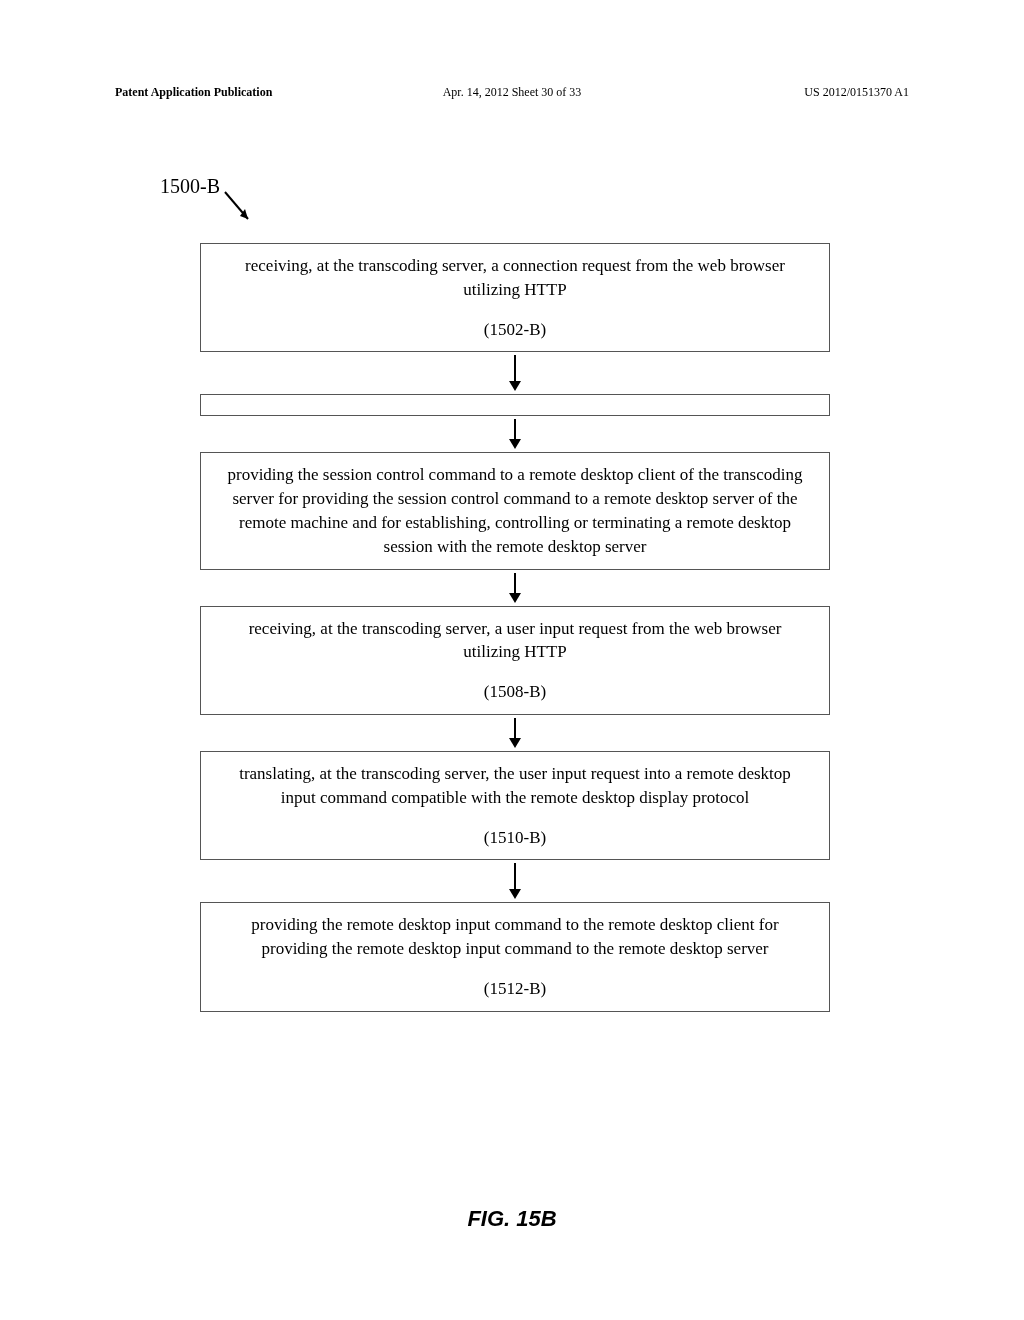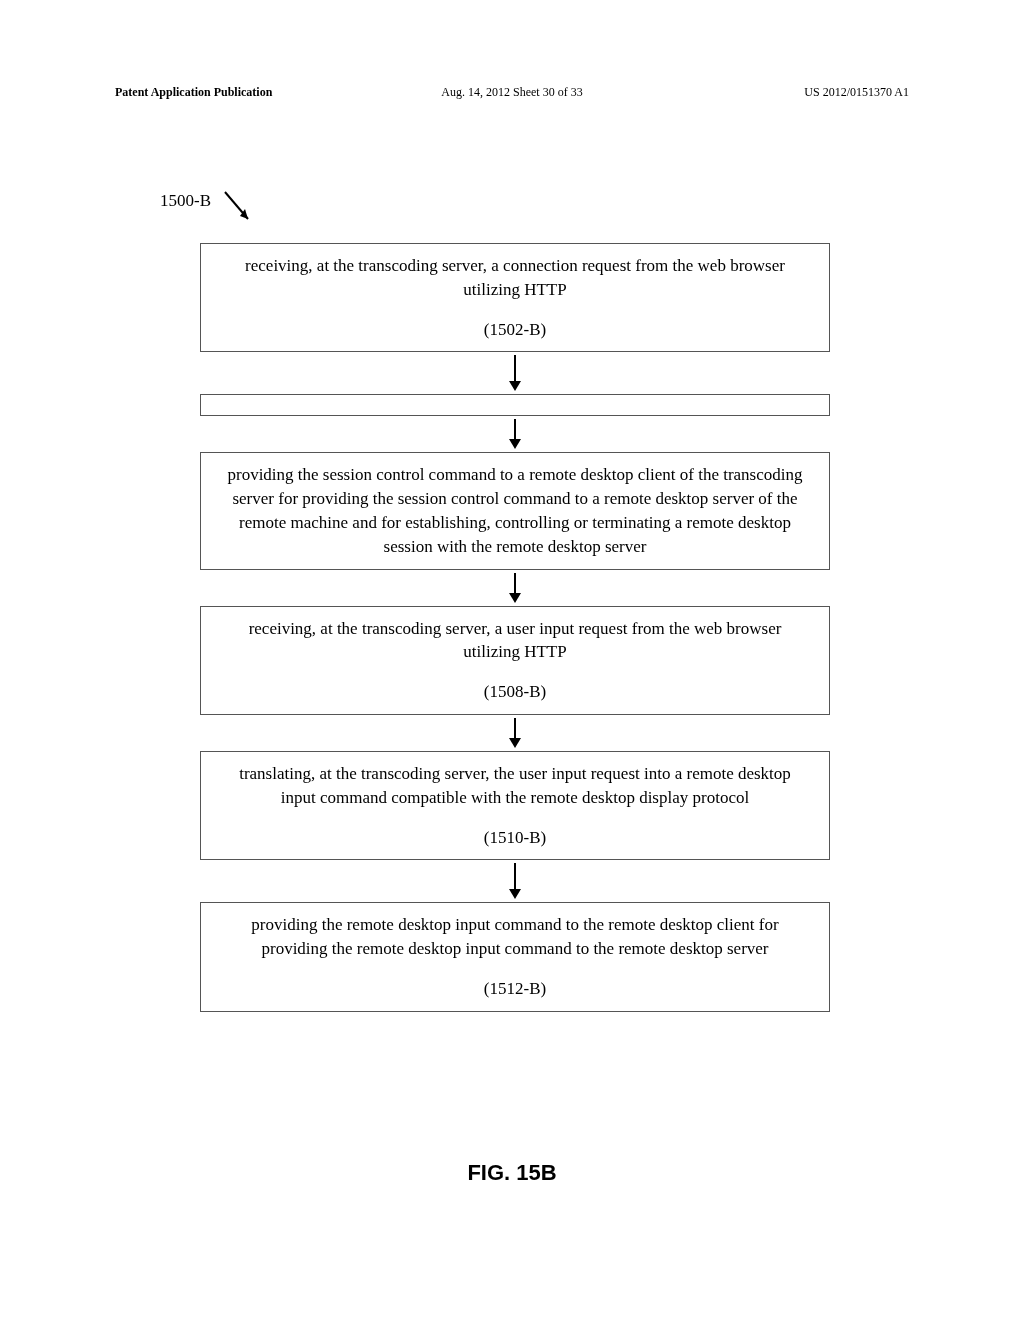--- a/index.html
+++ b/index.html
@@ -26,22 +26,21 @@
     .content {
       position: absolute;
       top: 175px;
       left: 0;
       width: 100%;
     }
     .figure-label {
       position: absolute;
       top: 0;
       left: 160px;
-      font-size: 17px;
-      margin-top: 16px;
+      font-size: 20px;
     }
     .arrow-indicator {
       position: absolute;
       top: 12px;
       left: 220px;
     }
     .flowchart {
       position: absolute;
       top: 68px;
       left: 200px;
@@ -71,21 +70,21 @@
     .step-ref {
       display: block;
       margin-top: 16px;
     }
   </style>
 </head>
 <body>
 
 <div class="header">
   <span class="header-left">Patent Application Publication</span>
-  <span class="header-center">Aug. 14, 2012  Sheet 30 of 33</span>
+  <span class="header-center">Apr. 14, 2012  Sheet 30 of 33</span>
   <span class="header-right">US 2012/0151370 A1</span>
 </div>
 
 <div class="content">
 
   <div class="figure-label">1500-B</div>
 
   <div class="arrow-indicator">
     <svg width="40" height="45" viewBox="0 0 40 45">
       <line x1="5" y1="5" x2="28" y2="32" stroke="black" stroke-width="2"></line>
@@ -152,15 +151,15 @@
       </svg>
     </div>
 
     <div class="flow-box">
       <span>providing the remote desktop input command to the remote desktop client for providing the remote desktop input command to the remote desktop server</span>
       <span class="step-ref">(1512-B)</span>
     </div>
 
   </div>
 
-  <div class="figure-caption" style="top: 985px;">FIG. 15B</div>
+  <div class="figure-caption" style="top: 1031px; font-style: italic;">FIG. 15B</div>
 
 </div>
 
 </body></html>

